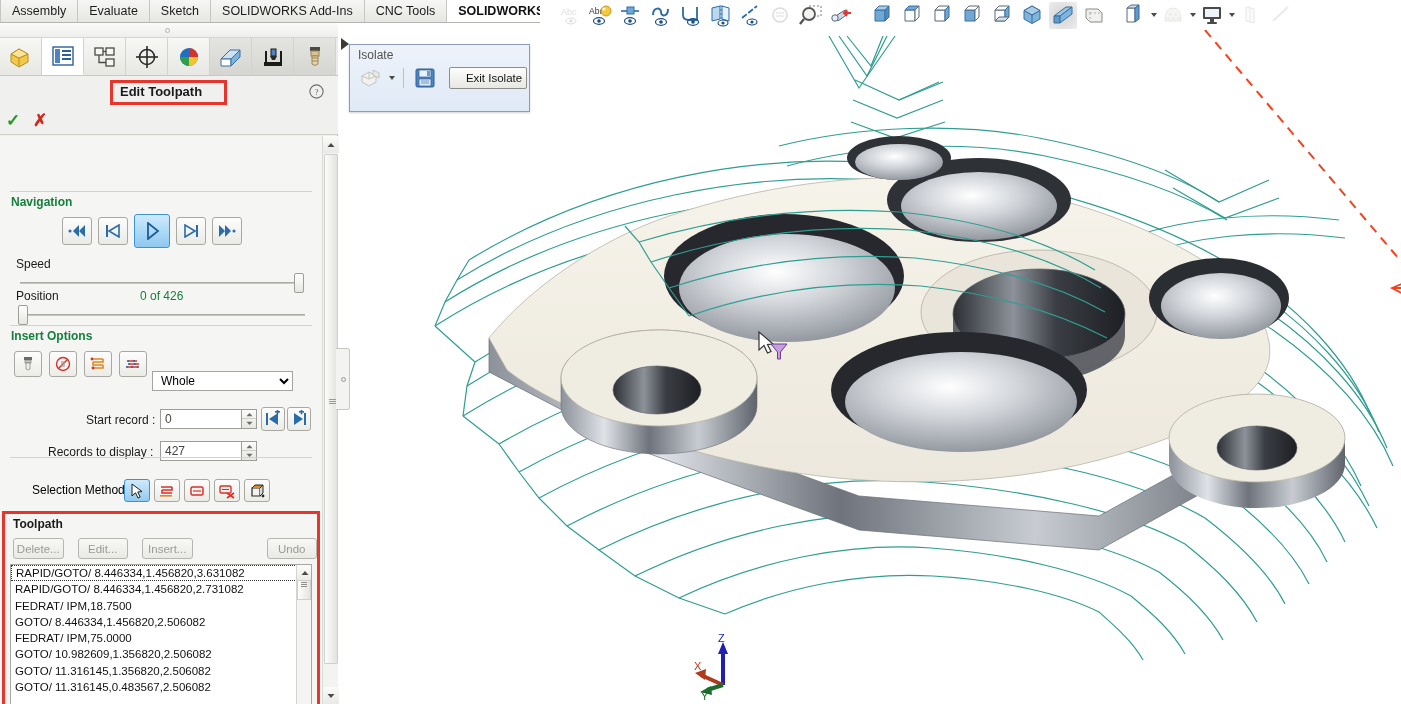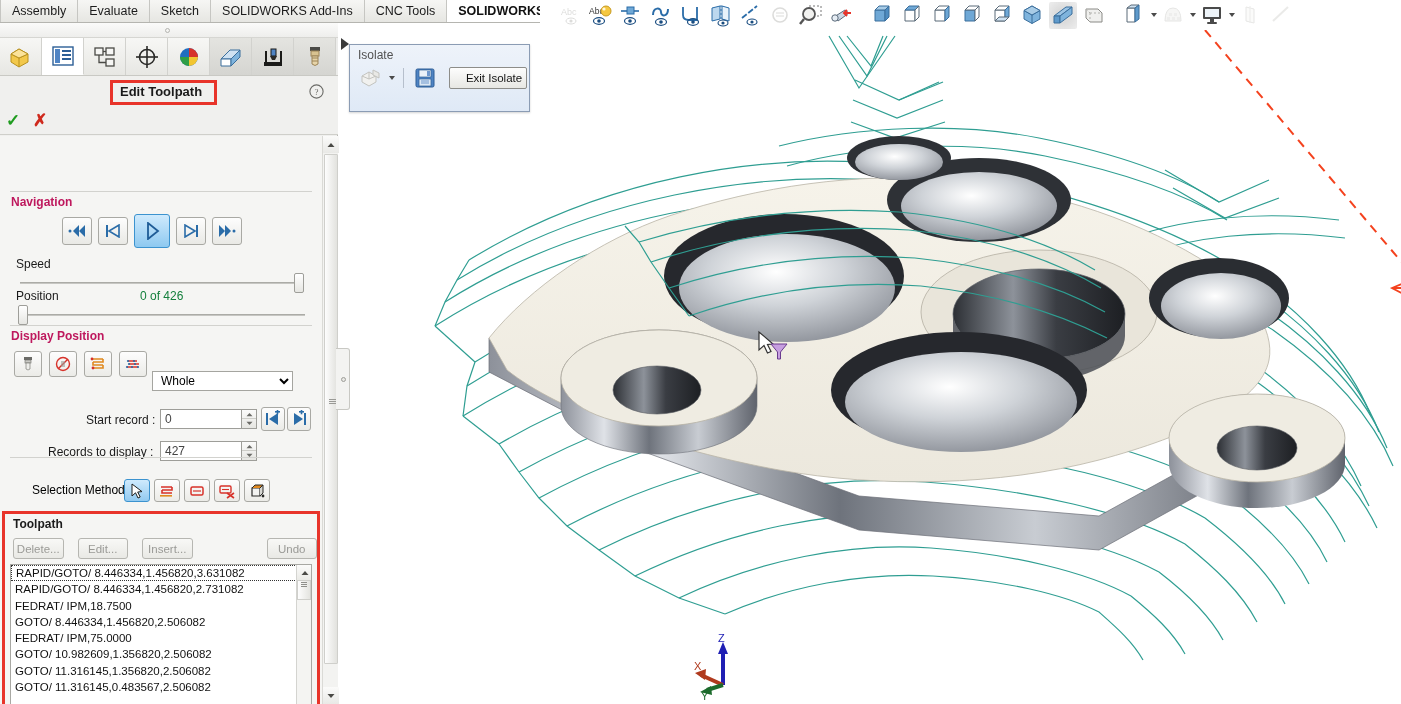--- a/index.html
+++ b/index.html
@@ -78,21 +78,21 @@
   .pmtab.active { background: #ffffff; border-bottom: 1px solid #ffffff; }
   .pmtab.shade { background: linear-gradient(#e4e4e0,#d5d5d1); }
 
   #pmtitlebar {
     position: absolute; left: 0; top: 53px; width: 338px; height: 32px;
     background: #f0f0ee;
   }
   #pmtitle {
     position: absolute; left: 110px; top: 4px;
     font-size: 13px; font-weight: bold; color: #1a1a1a;
-    border: 3px solid #e8342a; padding: 2px 12px 3px 7px; background: #f0f0ee;
+    border: 3px solid #e8342a; padding: 2px 22px 3px 7px; background: #f0f0ee;
     line-height: 14px;
   }
   #helpicon { position: absolute; right: 14px; top: 8px; }
 
   #pmok {
     position: absolute; left: 0; top: 85px; width: 338px; height: 27px;
     background: #f0f0ee; border-bottom: 1px solid #cfcfca;
   }
   .okmark { position: absolute; left: 6px; top: 2px; font-size: 17px; color: #1f9c1f; font-weight: bold; }
   .xmark  { position: absolute; left: 33px; top: 2px; font-size: 17px; color: #cf2a1d; font-weight: bold; }
@@ -124,21 +124,21 @@
     background: #f3f3f1; border: 1px solid #c8c8c3; border-left: none;
     border-radius: 0 3px 3px 0;
   }
   #splitnub .dot {
     position: absolute; left: 5px; top: 28px; width: 5px; height: 5px;
     border-radius: 50%; border: 1px solid #9d9d99; background: #e8e8e4;
   }
 
   
   .seclabel {
-    font-size: 12px; font-weight: bold; color: #be185d;
+    font-size: 12px; font-weight: bold; color: #15803d;
     padding-left: 11px; padding-top: 3px;
   }
   .secrule { height: 1px; background: #d2d2ce; margin: 4px 10px 0 10px; }
 
   
   #nav { position: absolute; left: 0; top: 51px; width: 322px; }
   #navbtns { display: flex; gap: 6px; justify-content: center; margin-top: 8px; padding-right: 18px; }
   .navbtn {
     width: 30px; height: 28px; border: 1px solid #a9a9a4; border-radius: 3px;
     background: linear-gradient(#fdfdfd,#e9e9e5);
@@ -847,21 +847,21 @@
         <div class="sliderow" style="margin-top:18px;">
           <div class="slabel">Position</div>
           <div id="poscount">0 of 426</div>
           <div class="track" style="left:20px; top:25px; width:285px;"></div>
           <div class="knob" style="left:18px; top:16px;"></div>
         </div>
       </div>
 
       <div id="dispopt">
         <div class="secrule"></div>
-        <div class="seclabel">Display Position</div>
+        <div class="seclabel">Insert Options</div>
 
         <div id="dispicons">
           <div class="iconbtn">
             <svg width="18" height="18" viewBox="0 0 18 18">
                 <rect x="5" y="2" width="8" height="3" fill="#6b6b67"></rect>
                 <rect x="6" y="5" width="6" height="3" fill="#c9c9c5" stroke="#6b6b67" stroke-width=".6"></rect>
                 <path d="M7 8 L11 8 L11 14 Q9 16 7 14 Z" fill="#ededea" stroke="#6b6b67" stroke-width=".6"></path>
               </svg>
           </div>
           <div class="iconbtn">

